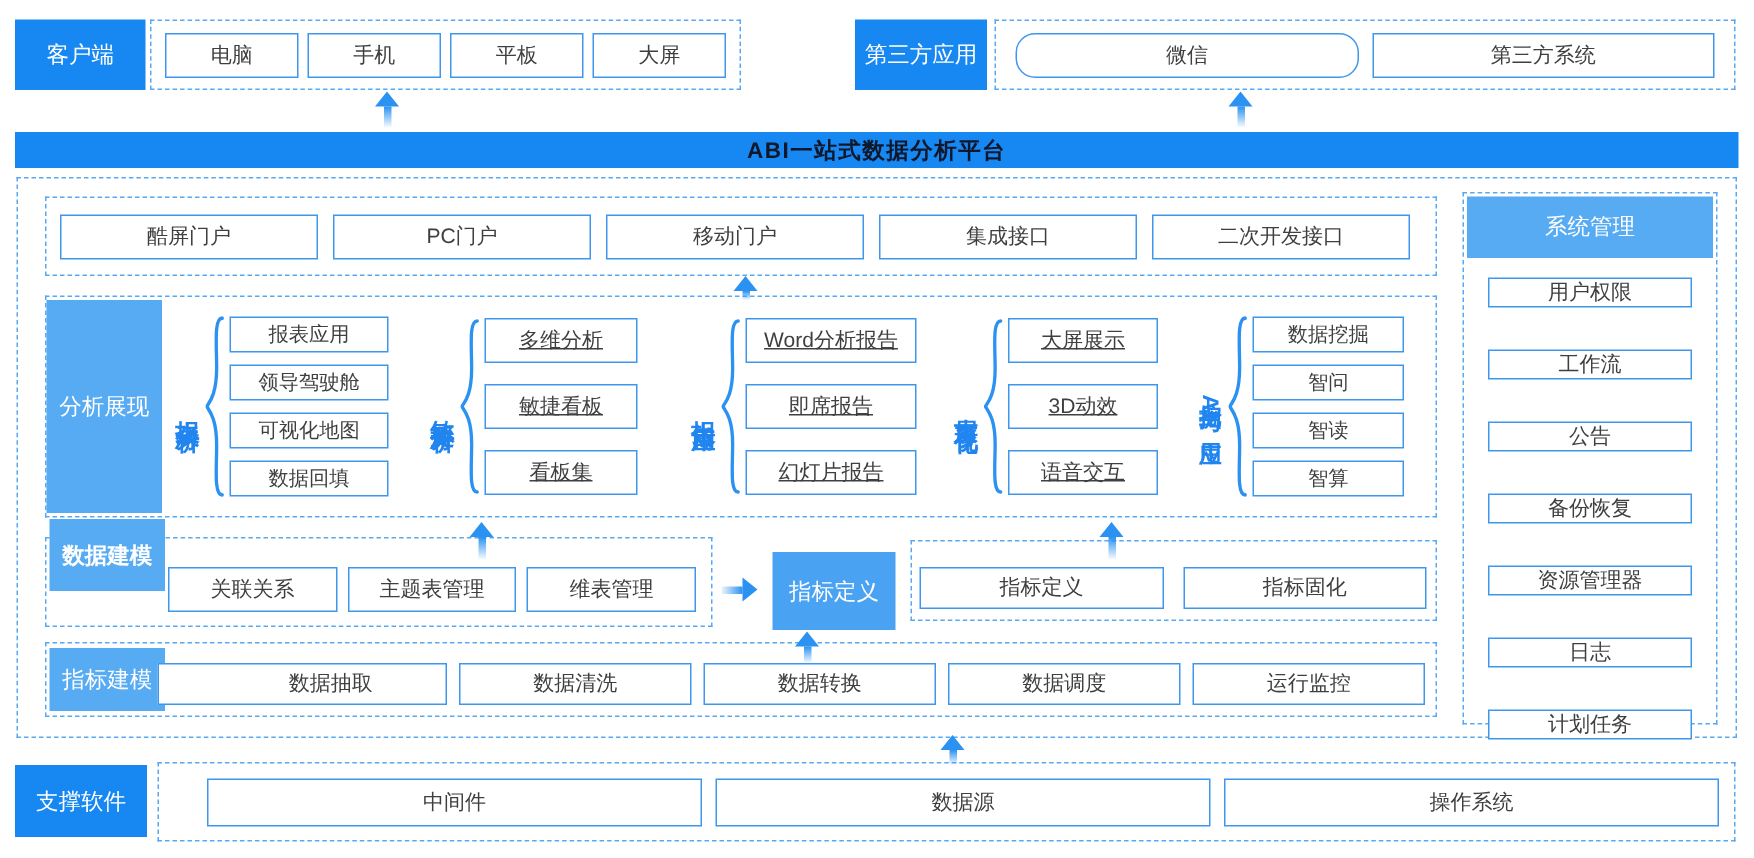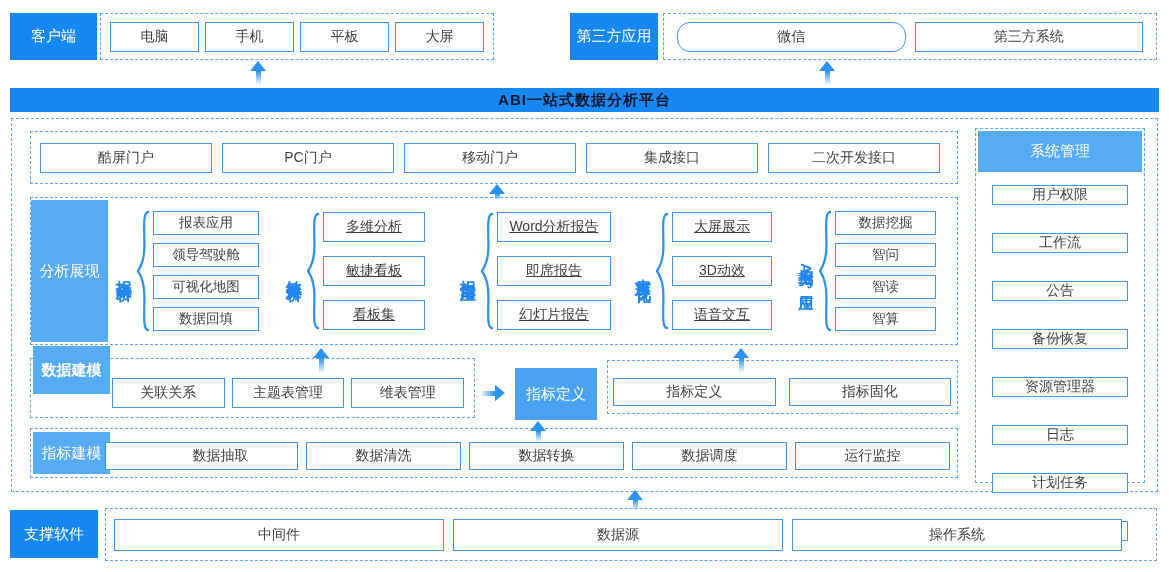--- a/index.html
+++ b/index.html
@@ -187,21 +187,21 @@
       <div class="dbox">公告</div>
       <div class="dbox">备份恢复</div>
       <div class="dbox">资源管理器</div>
       <div class="dbox">日志</div>
       <div class="dbox">计划任务</div>
       <div class="dbox">系统信息</div>
     </div>
 
   <div class="solid-label" style="left:10px;top:510px;width:88px;height:48px;">支撑软件</div>
   <div class="dashed-box" style="left:105px;top:508px;width:1052px;height:53px;"></div>
-  <div class="hflex" style="left:92px;top:508px;width:1052px;height:53px;padding:10px 22px;gap:9px;box-sizing:border-box;">
+  <div class="hflex" style="left:116px;top:508px;width:1052px;height:53px;padding:10px 22px;gap:9px;box-sizing:border-box;">
 
   <div class="dbox" style="height:32px;">中间件</div>
       <div class="dbox" style="height:32px;">数据源</div>
       <div class="dbox" style="height:32px;">操作系统</div>
     </div>
 
   <div class="arrow-up" style="left:250px;top:61px;">
       <div class="head"></div>
       <div class="stem" style="height:14px;"></div>
     </div>

